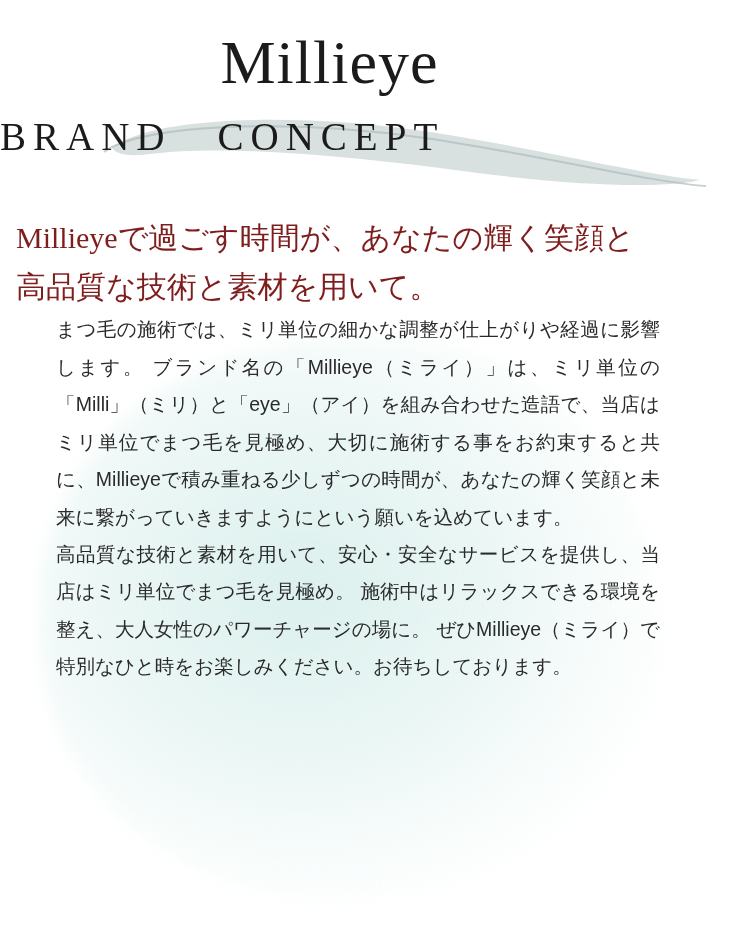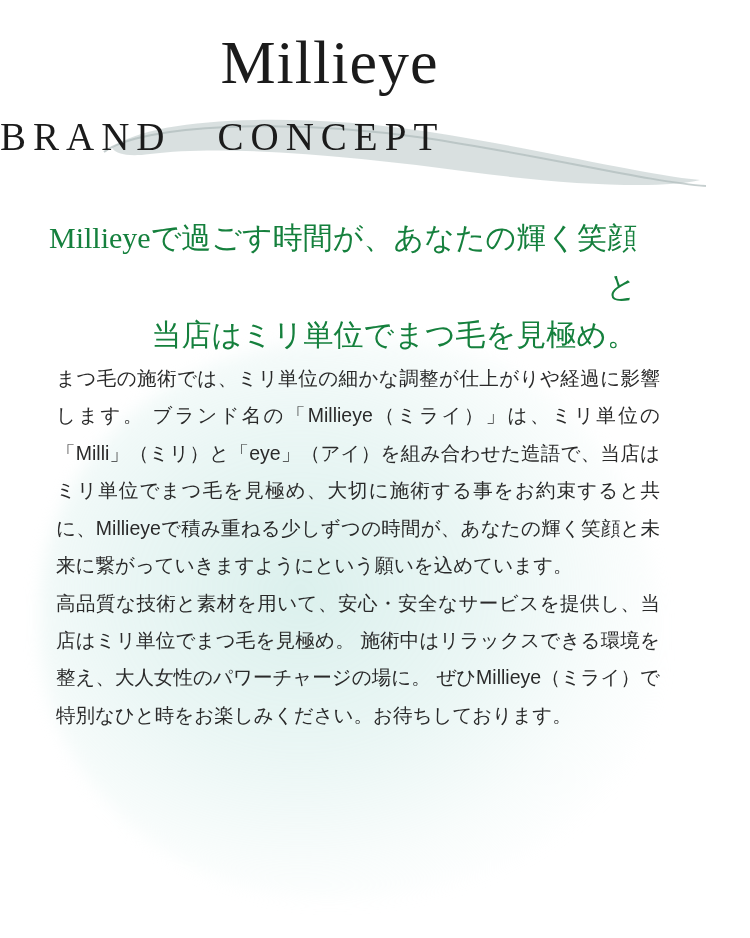--- a/index.html
+++ b/index.html
@@ -80,27 +80,27 @@
     position: absolute;
     left: 0;
     top: 0;
     width: 750px;
     height: 110px;
     z-index: 1;
     pointer-events: none;
   }
 
   .lead {
-    text-align: right;
+    text-align: left;
     font-family: "Liberation Serif", "DejaVu Serif", serif;
     font-size: 30px;
     line-height: 1.62;
-    color: #15803d;
+    color: #7f1d1d;
     margin: 26px 0 0 0;
-    padding: 0 22px;
+    padding: 0 16px;
     font-weight: 400;
   }
 
   .body-block {
     margin: 0 auto;
     width: 660px;
     padding-left: 56px;
     box-sizing: border-box;
     font-family: Liberation Sans, sans-serif;
     font-size: 19.5px;
@@ -130,21 +130,21 @@
     <div class="concept-wrap">
       <svg class="swoosh" viewBox="0 0 750 110" xmlns="http://www.w3.org/2000/svg">
         <path d="M112 46 C 150 14, 300 10, 430 30 C 540 47, 640 72, 700 78 C 660 88, 560 82, 470 70 C 360 55, 230 42, 150 52 C 128 55, 116 52, 112 46 Z" fill="#b9c6c6" opacity="0.55"></path>
         <path d="M104 50 C 140 22, 290 16, 425 36 C 545 54, 650 80, 706 84" fill="none" stroke="#aebaba" stroke-width="2" opacity="0.7"></path>
       </svg>
       <div class="brand-concept">BRAND　CONCEPT</div>
     </div>
 
     <div class="lead">
       <div>Millieyeで過ごす時間が、あなたの輝く笑顔と</div>
-      <div>当店はミリ単位でまつ毛を見極め。</div>
+      <div>高品質な技術と素材を用いて。</div>
     </div>
 
     <div class="body-block">
       <p class="para-1">まつ毛の施術では、ミリ単位の細かな調整が仕上がりや経過に影響します。
 ブランド名の「Millieye（ミライ）」は、ミリ単位の「Milli」（ミリ）と「eye」（アイ）を組み合わせた造語で、当店はミリ単位でまつ毛を見極め、大切に施術する事をお約束すると共に、Millieyeで積み重ねる少しずつの時間が、あなたの輝く笑顔と未来に繋がっていきますようにという願いを込めています。</p>
       <p class="para-2">高品質な技術と素材を用いて、安心・安全なサービスを提供し、当店はミリ単位でまつ毛を見極め。
 施術中はリラックスできる環境を整え、大人女性のパワーチャージの場に。
 ぜひMillieye（ミライ）で特別なひと時をお楽しみください。お待ちしております。</p>
     </div>
 

